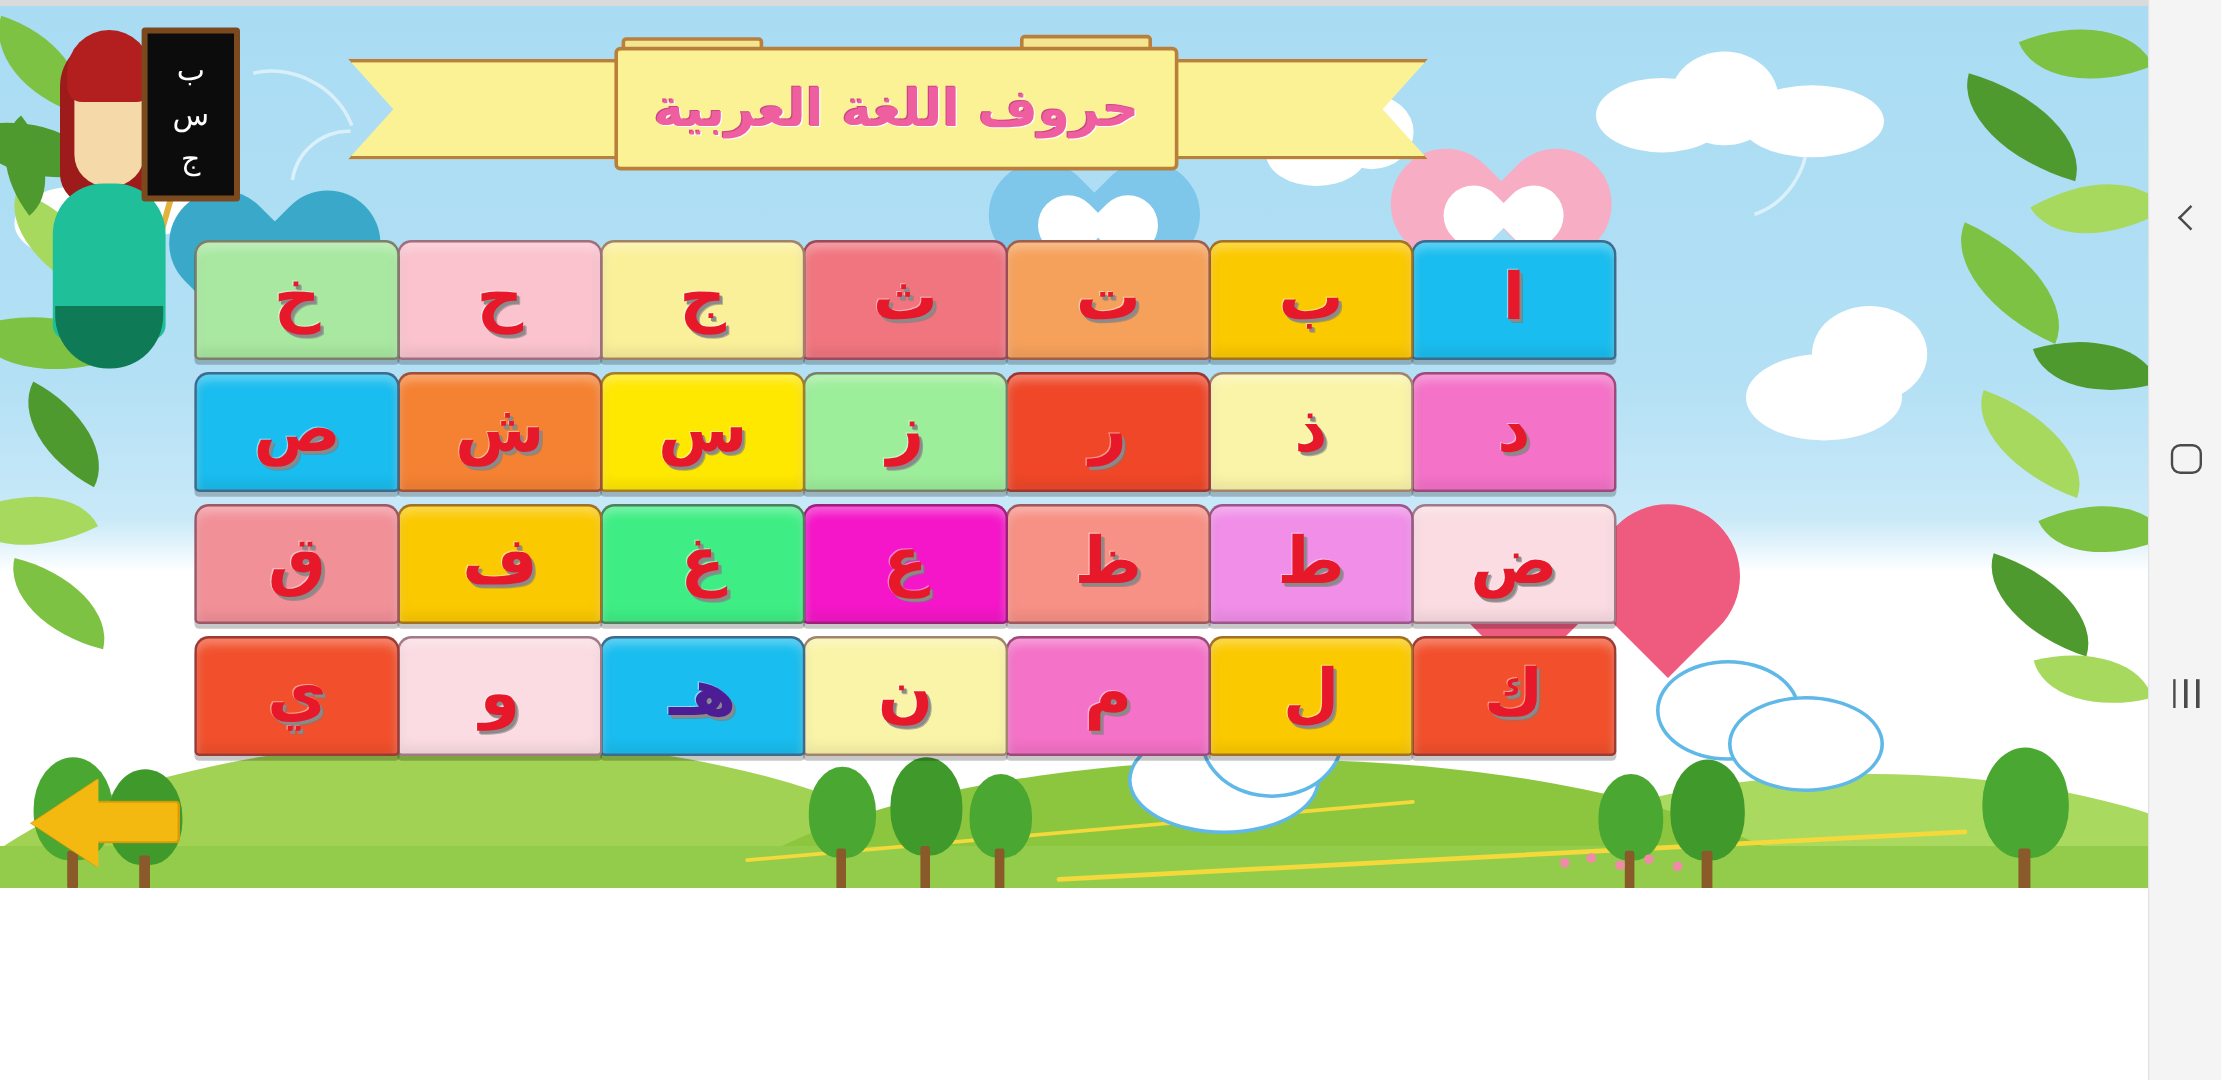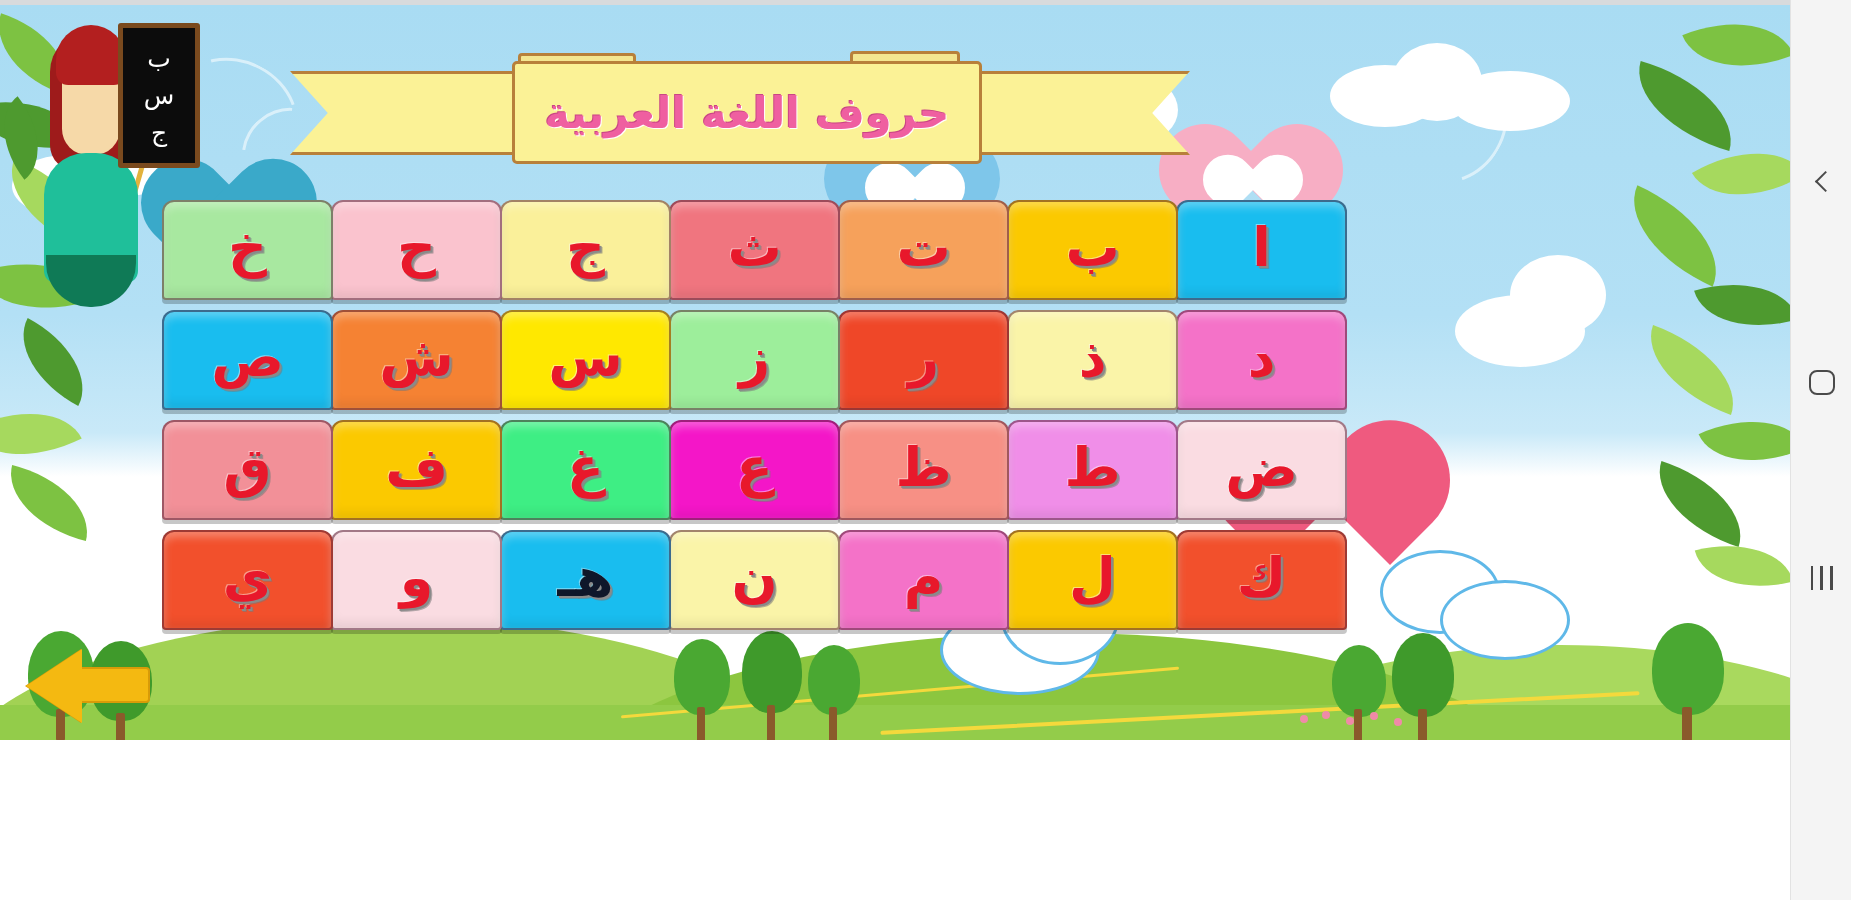--- a/index.html
+++ b/index.html
@@ -47,21 +47,21 @@
   .tree .trunk { position:absolute; background:#8a5a2b; border-radius:2px; }
 
   
   .heart { position:absolute; }
   .heart:before,.heart:after { content:""; position:absolute; width:100%; height:100%;
       border-radius:50% 50% 0 0; }
   .heart:before { left:0; transform:rotate(-45deg); transform-origin:0 100%; }
   .heart:after  { left:0; transform:rotate(45deg);  transform-origin:100% 100%; }
 
   
-  .banner-wrap { position:absolute; left:290px; top:34px; width:900px; height:125px; }
+  .banner-wrap { position:absolute; left:290px; top:12px; width:900px; height:125px; }
   .band { position:absolute; top:32px; height:84px; background:#fbf296;
           border:3px solid #b8803a; }
   .band-left  { left:0px;   width:420px;
         clip-path:polygon(0 0, 100% 0, 100% 100%, 0 100%, 9% 50%); }
   .band-right { left:480px; width:420px;
         clip-path:polygon(0 0, 100% 0, 91% 50%, 100% 100%, 0 100%); }
   .band-fold-l { position:absolute; left:228px; top:14px; width:118px; height:28px;
         background:#f4e690; border:3px solid #b8803a; border-radius:4px 4px 0 0; }
   .band-fold-r { position:absolute; left:560px; top:12px; width:110px; height:30px;
         background:#f4e690; border:3px solid #b8803a; border-radius:4px 4px 0 0; }
@@ -364,21 +364,21 @@
         <div class="tile" data-name="letter-tile-lam" id="t31" style="background: rgb(251, 201, 0);">
             <span class="glyph" data-name="letter-glyph" style="color: rgb(232, 24, 43);">ل</span>
           </div>
         <div class="tile" data-name="letter-tile-mim" id="t32" style="background: rgb(244, 114, 200);">
             <span class="glyph" data-name="letter-glyph" style="color: rgb(232, 24, 43);">م</span>
           </div>
         <div class="tile" data-name="letter-tile-nun" id="t33" style="background: rgb(250, 244, 168);">
             <span class="glyph" data-name="letter-glyph" style="color: rgb(232, 24, 43);">ن</span>
           </div>
         <div class="tile" data-name="letter-tile-haa" id="t34" style="background: rgb(25, 189, 239);">
-            <span class="glyph" data-name="letter-glyph" style="color: #0f172a;">هـ</span>
+            <span class="glyph" data-name="letter-glyph" style="color: #4c1d95;">هـ</span>
           </div>
         <div class="tile" data-name="letter-tile-waw" id="t35" style="background: rgb(250, 220, 226);">
             <span class="glyph" data-name="letter-glyph" style="color: rgb(232, 24, 43);">و</span>
           </div>
         <div class="tile" data-name="letter-tile-ya" id="t36" style="background: rgb(242, 80, 44);">
             <span class="glyph" data-name="letter-glyph" style="color: rgb(232, 24, 43);">ي</span>
           </div>
       </div>
 
     </div>

